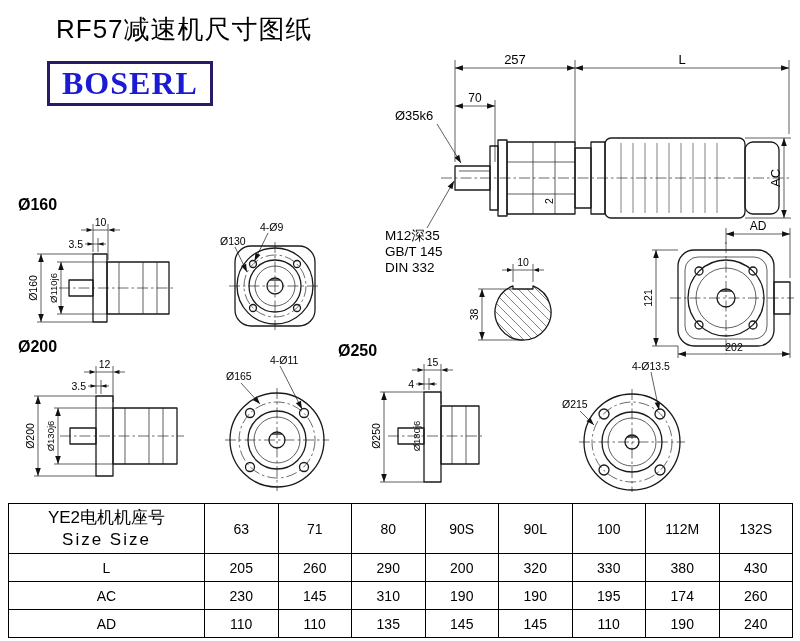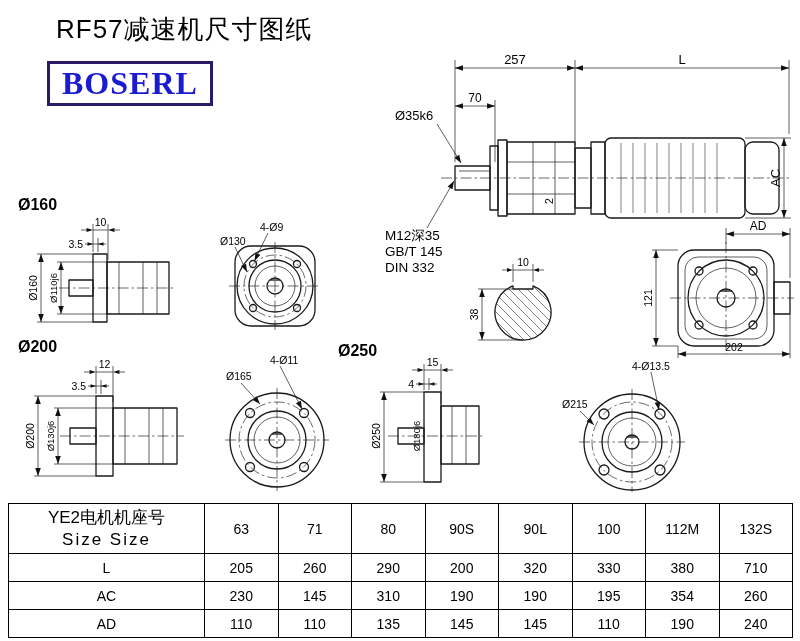--- a/index.html
+++ b/index.html
@@ -406,31 +406,31 @@
       </tr>
       <tr class="data">
         <th>L</th>
         <td>205</td>
         <td>260</td>
         <td>290</td>
         <td>200</td>
         <td>320</td>
         <td>330</td>
         <td>380</td>
-        <td>710</td>
+        <td>430</td>
       </tr>
       <tr class="data">
         <th>AC</th>
         <td>230</td>
         <td>145</td>
         <td>310</td>
         <td>190</td>
         <td>190</td>
         <td>195</td>
-        <td>354</td>
+        <td>174</td>
         <td>260</td>
       </tr>
       <tr class="data">
         <th>AD</th>
         <td>110</td>
         <td>110</td>
         <td>135</td>
         <td>145</td>
         <td>145</td>
         <td>110</td>

